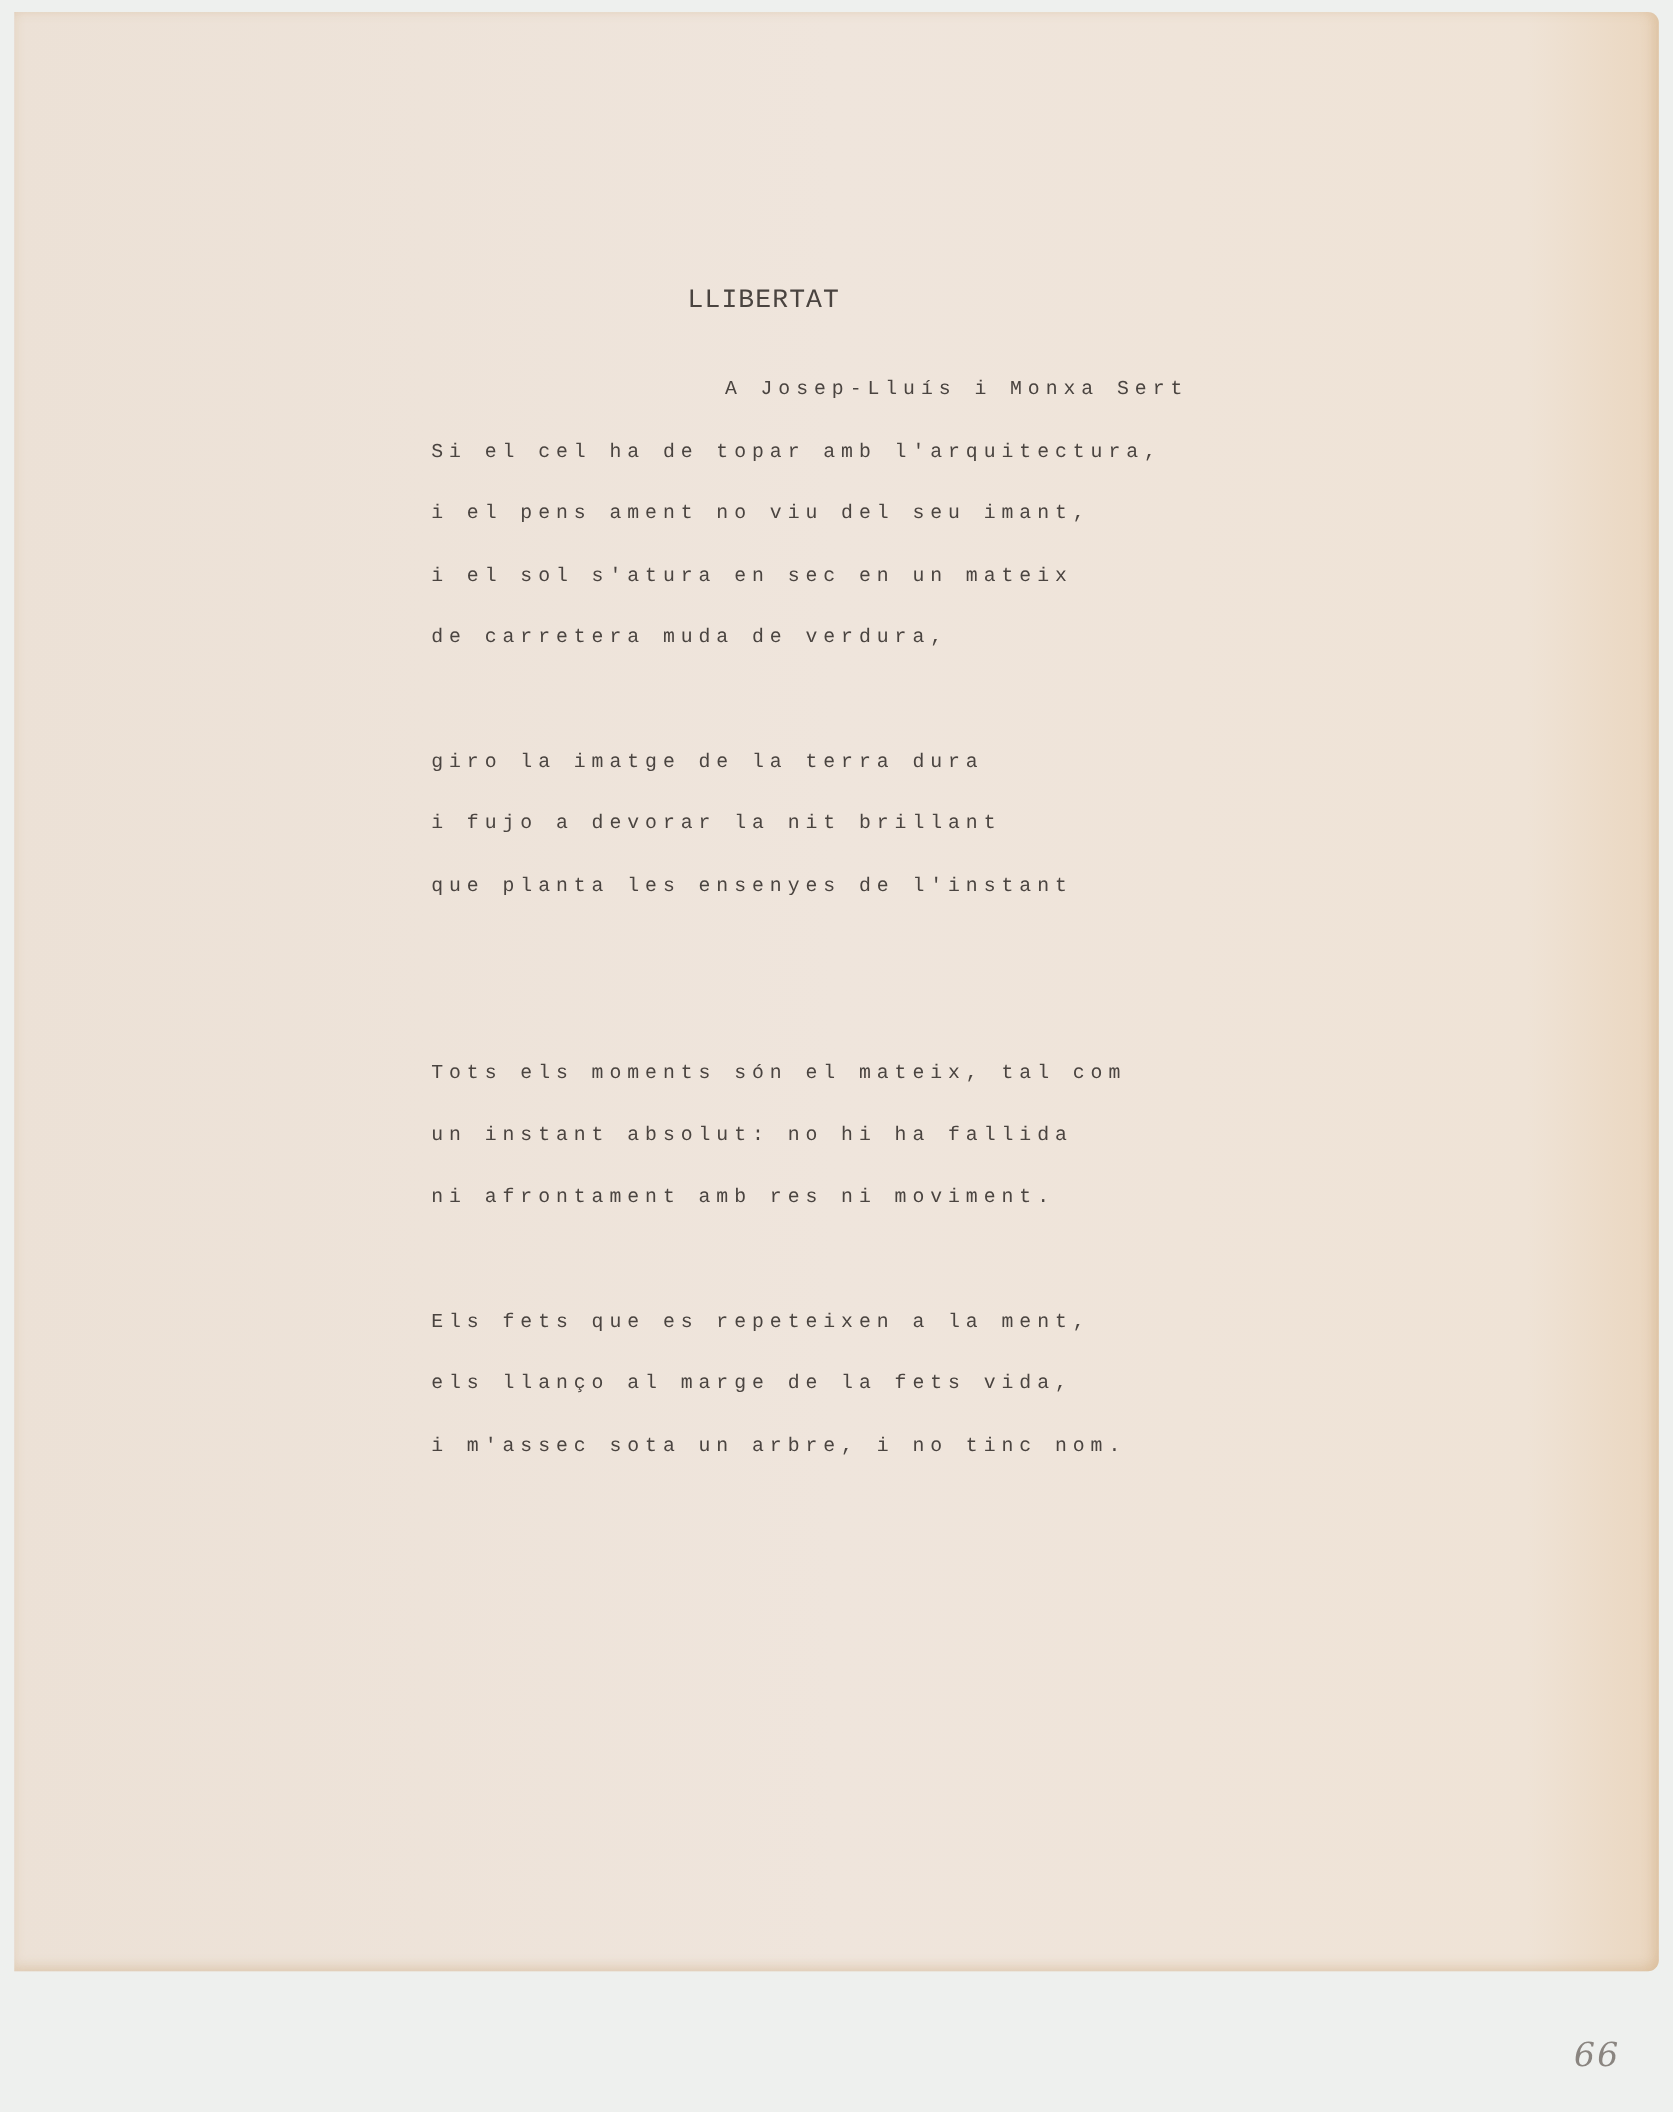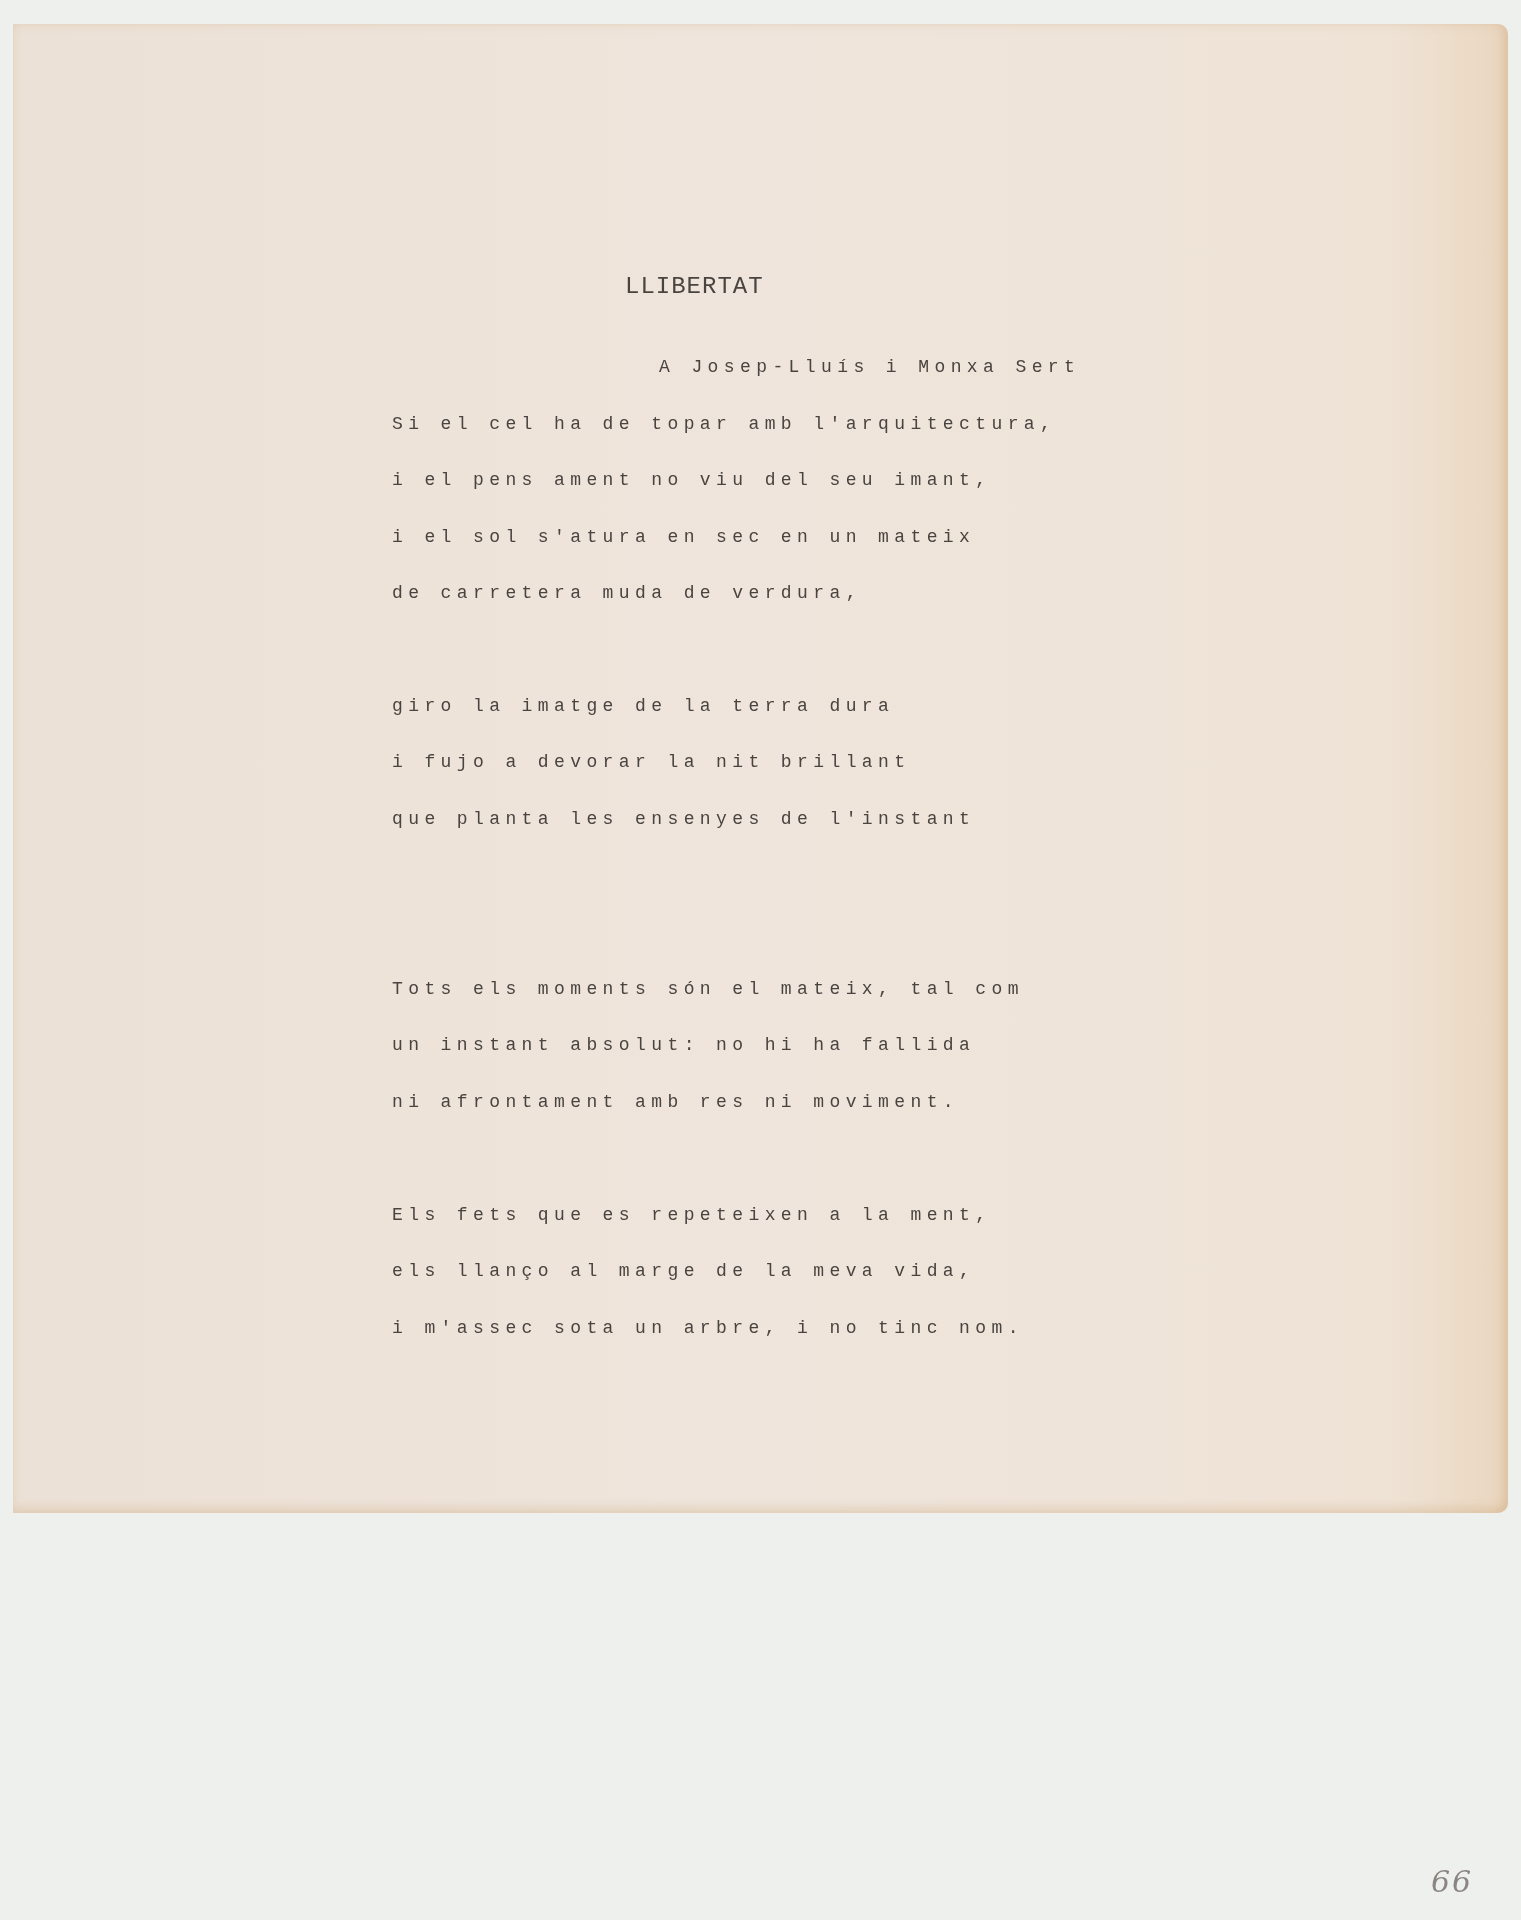--- a/index.html
+++ b/index.html
@@ -1,18 +1,18 @@
 <!DOCTYPE html>
 <html><head>
 <meta charset="utf-8">
 <style>
   html, body { margin:0; padding:0; }
   body { width:1521px; height:1920px; background:#eef0ee; position:relative; overflow:hidden; }
   .page {
-    position:absolute; left:13px; top:24px; width:1495px; height:1489px;
+    position:absolute; left:13px; top:11px; width:1495px; height:1781px;
     background: linear-gradient(90deg, #ece1d6 0%, #efe5dc 50%, #efe3d6 92%, #ead6bf 100%);
     border-radius: 0 10px 10px 0;
     box-shadow: inset -6px 0 10px rgba(200,160,110,0.25), inset 0 -6px 10px rgba(200,160,110,0.2);
   }
   .line {
     position:absolute; white-space:pre;
     font-family: "Liberation Mono", "DejaVu Sans Mono", monospace;
     font-size: 18px; color:#4a4440; letter-spacing: 5.4px;
     line-height: 1;
   }
@@ -38,17 +38,17 @@
 
   <div class="line" style="left:379px;top:673px">giro la imatge de la terra dura</div>
   <div class="line" style="left:379px;top:729px">i fujo a devorar la nit brillant</div>
   <div class="line" style="left:379px;top:786px">que planta les ensenyes de l'instant</div>
 
   <div class="line" style="left:379px;top:956px">Tots els moments són el mateix, tal com</div>
   <div class="line" style="left:379px;top:1012px">un instant absolut: no hi ha fallida</div>
   <div class="line" style="left:379px;top:1182px">Els fets que es repeteixen a la ment,</div>
 
   <div class="line" style="left:379px;top:1069px">ni afrontament amb res ni moviment.</div>
-  <div class="line" style="left:379px;top:1238px">els llanço al marge de la meva vida,</div>
+  <div class="line" style="left:379px;top:1238px">els llanço al marge de la fets vida,</div>
   <div class="line" style="left:379px;top:1295px">i m'assec sota un arbre, i no tinc nom.</div>
 
   <div class="pagenum">66</div>
 </div>
 
 </body></html>

